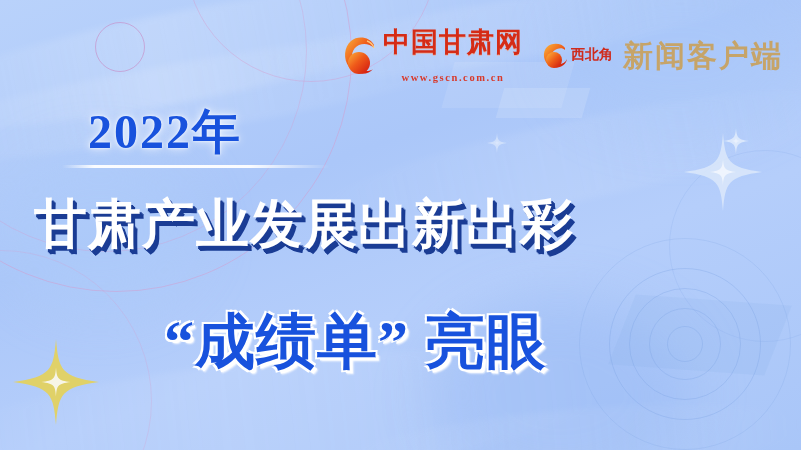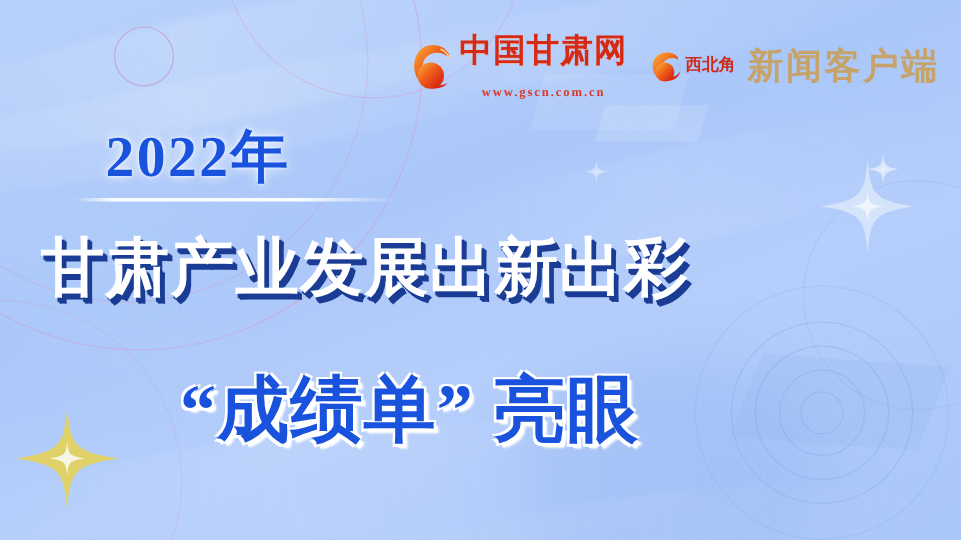--- a/index.html
+++ b/index.html
@@ -184,21 +184,21 @@
     line-height: 1;
     white-space: nowrap;
     text-shadow:
        3px 4px 0 #1a3c94,
        4px 5px 0 #1a3c94,
        2px 3px 0 #1a3c94;
   }
 
   .subline {
     position: absolute;
-    left: 150px;
+    left: 164px;
     top: 312px;
     font-family: "Liberation Serif", serif;
     font-size: 60px;
     font-weight: bold;
     color: #1852dd;
     letter-spacing: 1px;
     line-height: 1;
     white-space: nowrap;
     text-shadow:
       -2px -2px 0 #ffffff,

